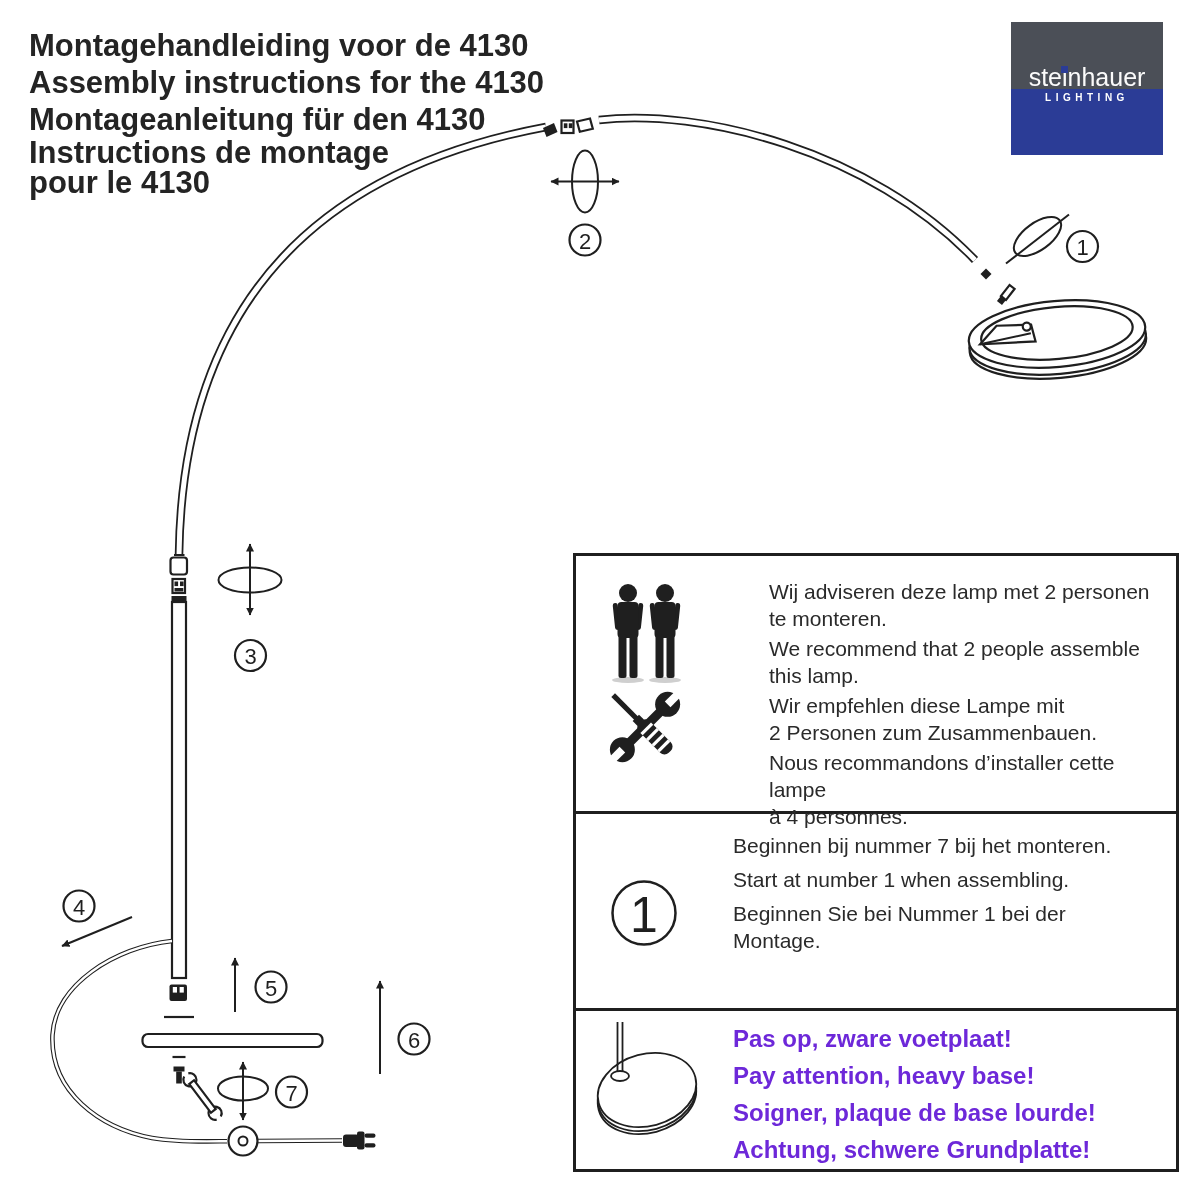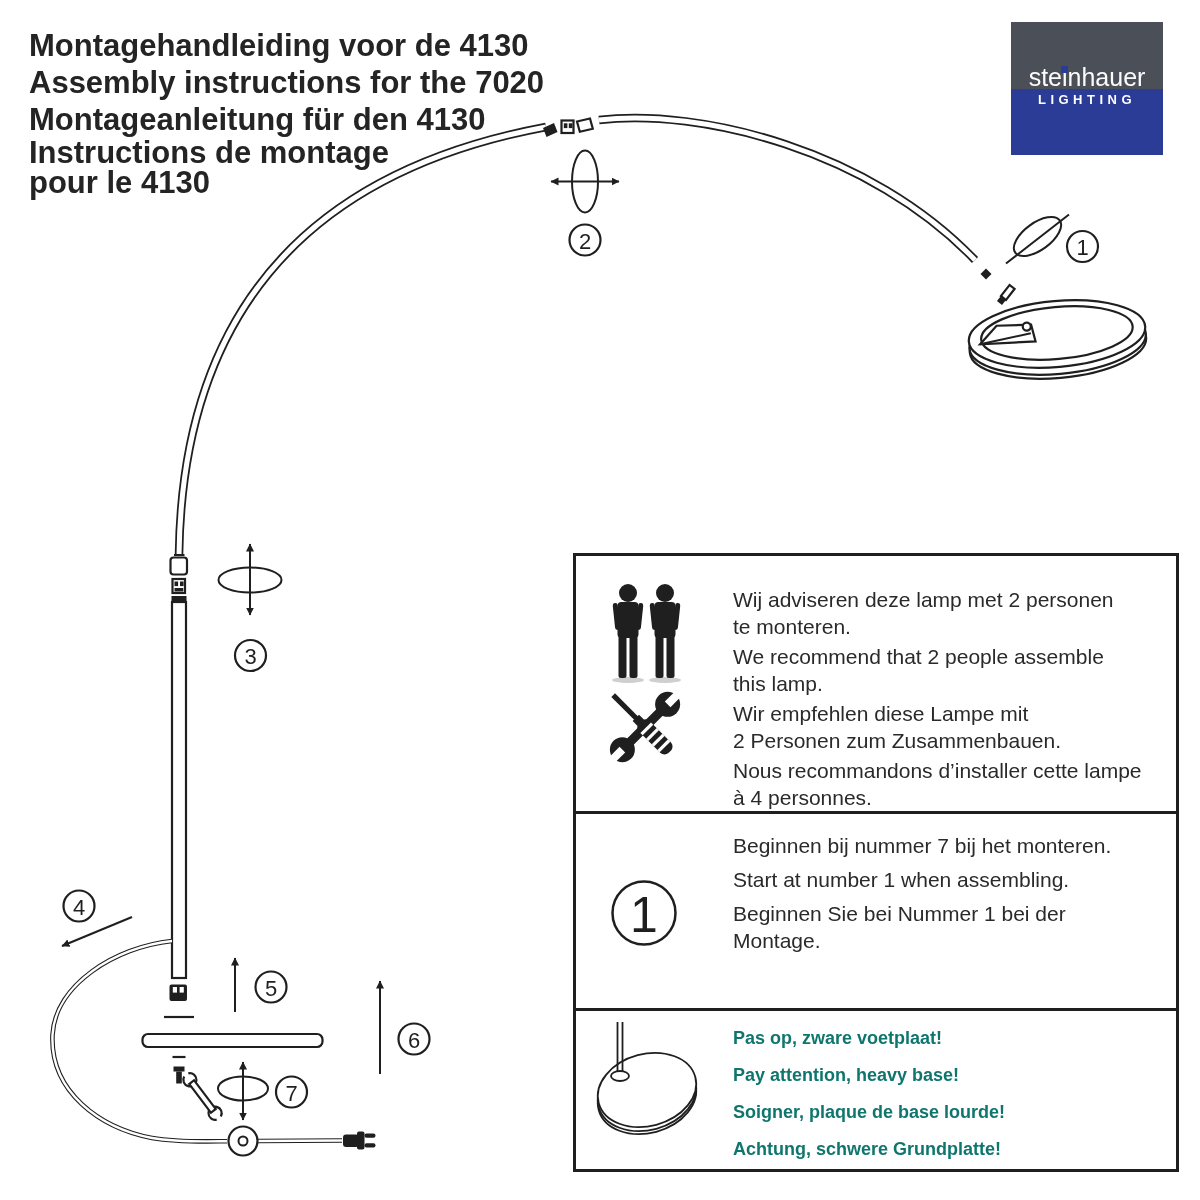--- a/index.html
+++ b/index.html
@@ -10,21 +10,21 @@
   .titles p{margin:0;font-size:31px;font-weight:bold;line-height:37px;color:#242424;white-space:pre-line;}
   .titles p.last{line-height:30px;}
   
   .logo{position:absolute;left:1011px;top:22px;width:152px;height:133px;}
   .logo .top{position:absolute;left:0;top:0;width:100%;height:67px;background:#4b4f57;}
   .logo .bottom{position:absolute;left:0;top:67px;width:100%;height:66px;background:#2b3c96;}
   .logo .brand{position:absolute;left:0;top:41px;width:100%;text-align:center;
                font-size:25px;line-height:29px;color:#fbfbfb;letter-spacing:0px;}
   .logo .idot{position:absolute;left:50px;top:44px;width:7px;height:7px;background:#2b3c96;}
   .logo .tagline{position:absolute;left:0;top:70px;width:100%;text-align:center;
-                 font-size:13px;font-weight:bold;letter-spacing:4.5px;color:#ffffff;}
+                 font-size:10px;font-weight:bold;letter-spacing:4.5px;color:#ffffff;}
   
   .diagram{position:absolute;left:0;top:0;width:1200px;height:1200px;}
   .ln{stroke:#1f1f1f;fill:none;stroke-width:2.2;}
   .thin{stroke:#1f1f1f;fill:none;stroke-width:2;}
   .fw{fill:#ffffff;stroke:#1f1f1f;stroke-width:2.2;}
   .fb{fill:#1f1f1f;stroke:none;}
   .tubeA{stroke:#1f1f1f;stroke-width:8.5;fill:none;}
   .tubeB{stroke:#ffffff;stroke-width:5;fill:none;}
   .cordA{stroke:#1f1f1f;stroke-width:4.6;fill:none;}
   .cordB{stroke:#ffffff;stroke-width:2.4;fill:none;}
@@ -33,32 +33,32 @@
   
   .itable{position:absolute;left:573px;top:553px;width:606px;height:619px;
           border:3px solid #1f1f1f;box-sizing:border-box;background:#fff;}
   .irow{position:relative;box-sizing:border-box;width:100%;}
   .irow.r1{height:258px;border-bottom:3px solid #1f1f1f;}
   .irow.r2{height:197px;border-bottom:3px solid #1f1f1f;}
   .irow.r3{height:155px;}
   .icon-slot{position:absolute;left:0;top:0;}
   .txt{position:absolute;left:157px;top:0;right:8px;}
   .txt p{margin:0;font-size:21px;line-height:27px;color:#2a2a2a;white-space:pre-line;}
-  .r1 .txt{padding-top:30px;} .r1 .txt p{margin-bottom:3px;}
+  .r1 .txt{padding-top:22px;margin-left:36px;} .r1 .txt p{margin-bottom:3px;}
   .r2 .txt{padding-top:18px;} .r2 .txt p{margin-bottom:7px;}
-  .r3 .txt{padding-top:15px;} .r3 .txt p{font-size:18px;font-weight:bold;line-height:25px;margin-bottom:12px;color:#0f766e;}
+  .r3 .txt{padding-top:15px;} .r3 .txt p{font-size:24px;font-weight:bold;line-height:25px;margin-bottom:12px;color:#6d28d9;}
 </style>
 </head>
 <body>
 
 <div class="page">
 
   <div class="titles">
     <p>Montagehandleiding voor de 4130</p>
-    <p>Assembly instructions for the 7020</p>
+    <p>Assembly instructions for the 4130</p>
     <p>Montageanleitung für den 4130</p>
     <p class="last">Instructions de montage
 pour le 4130</p>
   </div>
 
   <div class="logo">
     <div class="top"></div>
     <div class="bottom"></div>
     <div class="brand">steinhauer</div>
     <div class="idot"></div>

